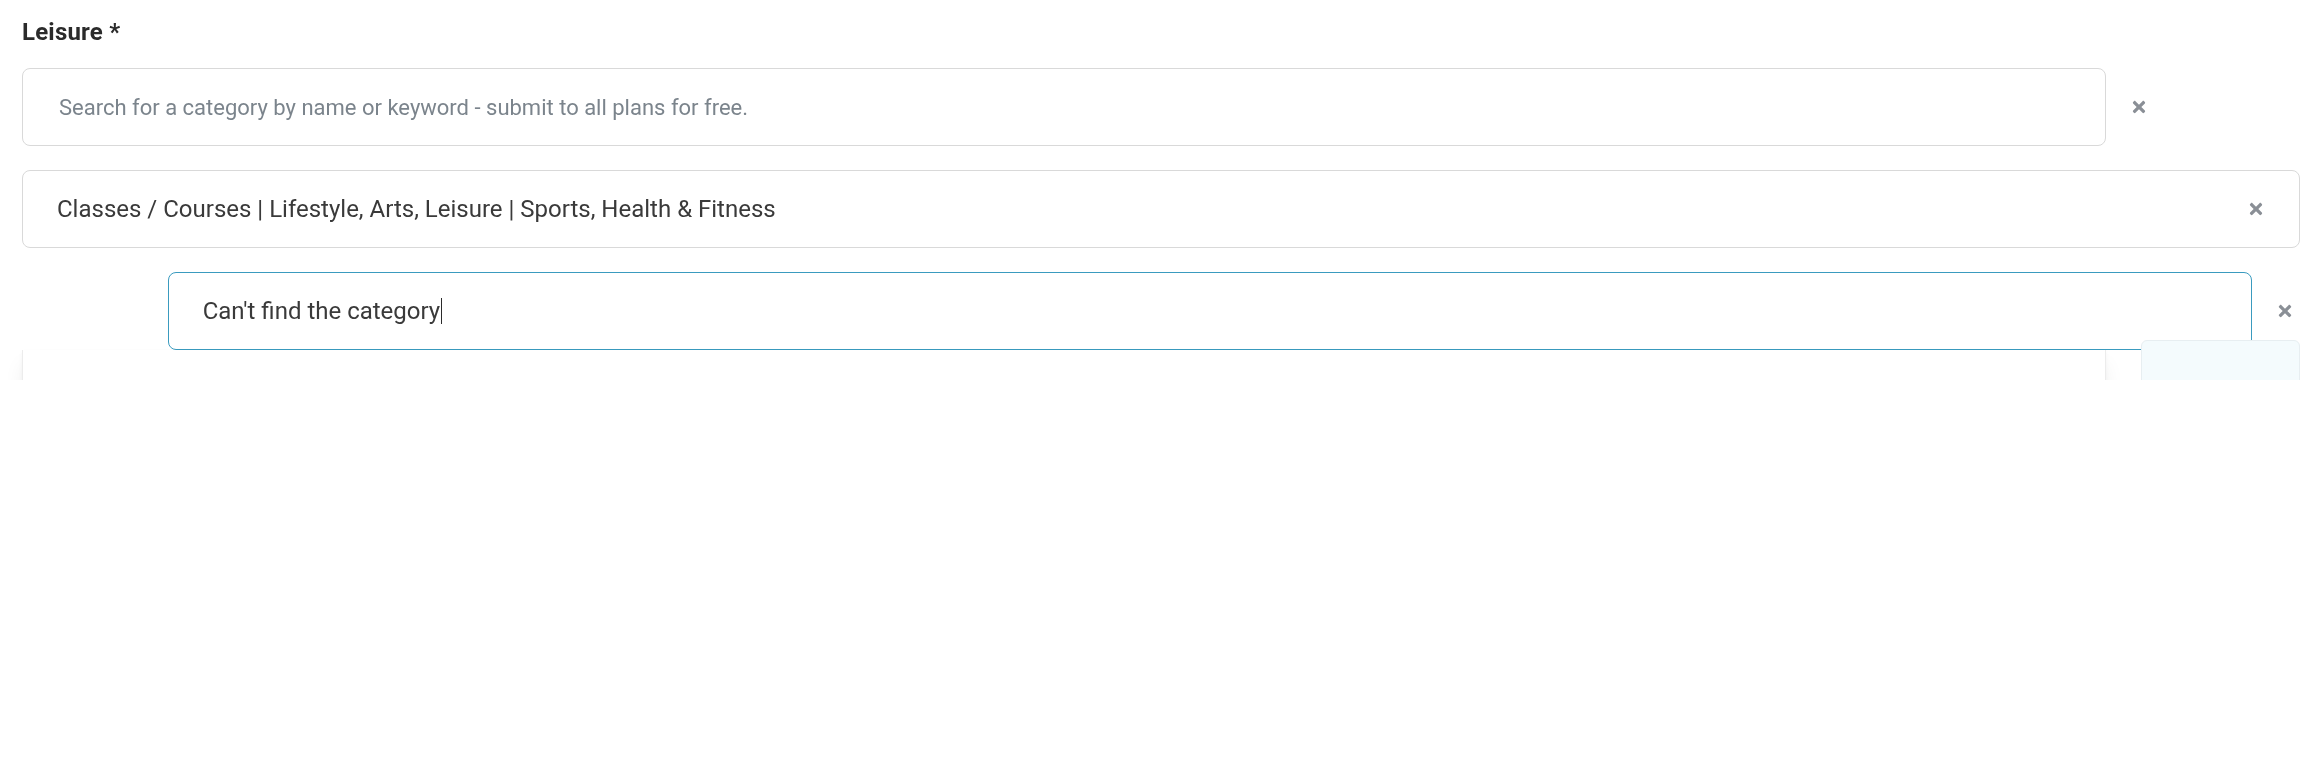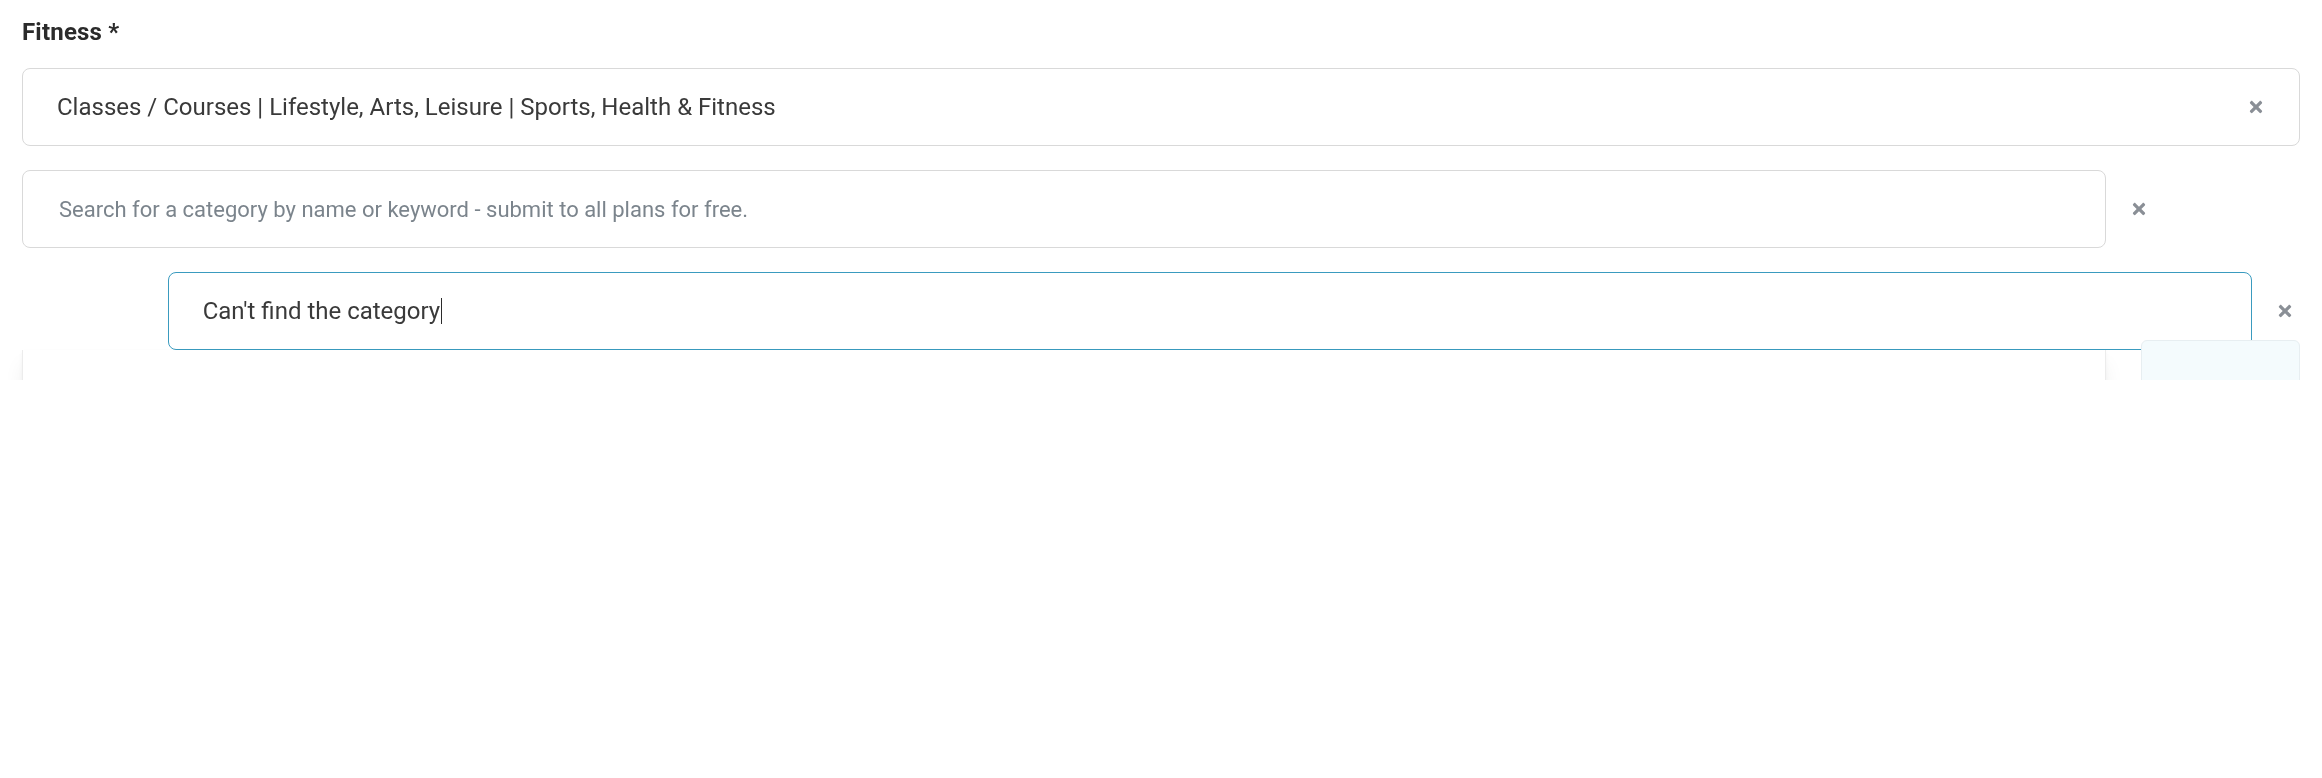--- a/index.html
+++ b/index.html
@@ -129,42 +129,42 @@
     z-index: 1;
   }
   .icon-x svg { width: 18px; height: 18px; display: block; }
   .icon-x path { fill: currentColor; }
 </style>
 </head>
 <body>
 
 <div class="wrap">
 
-  <div class="field-label">Fitness *</div>
+  <div class="field-label">Leisure *</div>
+
+  <div class="row narrow">
+    <div class="field">
+      <input type="text" placeholder="Search for a category by name or keyword - submit to all plans for free." style="">
+    </div>
+    <span class="clear-outside icon-x">
+      <svg viewBox="0 0 352 512">
+          <path d="M242.7 256l100.1-100.1c12.3-12.3 12.3-32.2 0-44.5l-22.2-22.2c-12.3-12.3-32.2-12.3-44.5 0L176 189.3 75.9 89.2c-12.3-12.3-32.2-12.3-44.5 0L9.2 111.4c-12.3 12.3-12.3 32.2 0 44.5L109.3 256 9.2 356.1c-12.3 12.3-12.3 32.2 0 44.5l22.2 22.2c12.3 12.3 32.2 12.3 44.5 0L176 322.7l100.1 100.1c12.3 12.3 32.2 12.3 44.5 0l22.2-22.2c12.3-12.3 12.3-32.2 0-44.5L242.7 256z"></path>
+        </svg>
+    </span>
+  </div>
 
   <div class="row full">
     <div class="field filled">
       <span class="value">Classes / Courses | Lifestyle, Arts, Leisure | Sports, Health &amp; Fitness</span>
       <span class="clear-inside icon-x">
         <svg viewBox="0 0 352 512">
             <path d="M242.7 256l100.1-100.1c12.3-12.3 12.3-32.2 0-44.5l-22.2-22.2c-12.3-12.3-32.2-12.3-44.5 0L176 189.3 75.9 89.2c-12.3-12.3-32.2-12.3-44.5 0L9.2 111.4c-12.3 12.3-12.3 32.2 0 44.5L109.3 256 9.2 356.1c-12.3 12.3-12.3 32.2 0 44.5l22.2 22.2c12.3 12.3 32.2 12.3 44.5 0L176 322.7l100.1 100.1c12.3 12.3 32.2 12.3 44.5 0l22.2-22.2c12.3-12.3 12.3-32.2 0-44.5L242.7 256z"></path>
           </svg>
       </span>
     </div>
-  </div>
-
-  <div class="row narrow">
-    <div class="field">
-      <input type="text" placeholder="Search for a category by name or keyword - submit to all plans for free." style="">
-    </div>
-    <span class="clear-outside icon-x">
-      <svg viewBox="0 0 352 512">
-          <path d="M242.7 256l100.1-100.1c12.3-12.3 12.3-32.2 0-44.5l-22.2-22.2c-12.3-12.3-32.2-12.3-44.5 0L176 189.3 75.9 89.2c-12.3-12.3-32.2-12.3-44.5 0L9.2 111.4c-12.3 12.3-12.3 32.2 0 44.5L109.3 256 9.2 356.1c-12.3 12.3-12.3 32.2 0 44.5l22.2 22.2c12.3 12.3 32.2 12.3 44.5 0L176 322.7l100.1 100.1c12.3 12.3 32.2 12.3 44.5 0l22.2-22.2c12.3-12.3 12.3-32.2 0-44.5L242.7 256z"></path>
-        </svg>
-    </span>
   </div>
 
   <div class="row narrow row-with-dropdown" style="margin-bottom:0;justify-content:flex-end;">
     <div class="field focused">
       <span class="typed">Can't find the category</span>
         <span class="caret"></span>
     </div>
     <span class="clear-outside icon-x">
       <svg viewBox="0 0 352 512">
           <path d="M242.7 256l100.1-100.1c12.3-12.3 12.3-32.2 0-44.5l-22.2-22.2c-12.3-12.3-32.2-12.3-44.5 0L176 189.3 75.9 89.2c-12.3-12.3-32.2-12.3-44.5 0L9.2 111.4c-12.3 12.3-12.3 32.2 0 44.5L109.3 256 9.2 356.1c-12.3 12.3-12.3 32.2 0 44.5l22.2 22.2c12.3 12.3 32.2 12.3 44.5 0L176 322.7l100.1 100.1c12.3 12.3 32.2 12.3 44.5 0l22.2-22.2c12.3-12.3 12.3-32.2 0-44.5L242.7 256z"></path>

